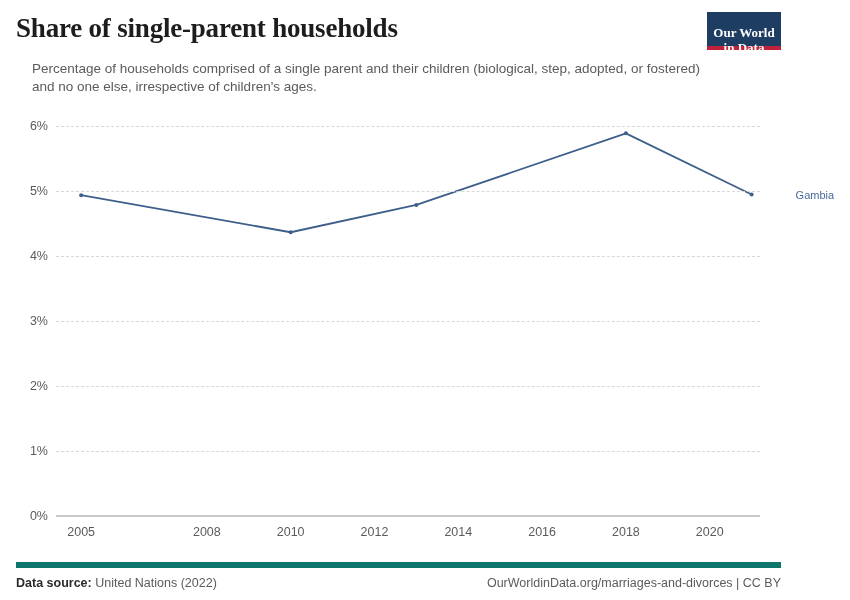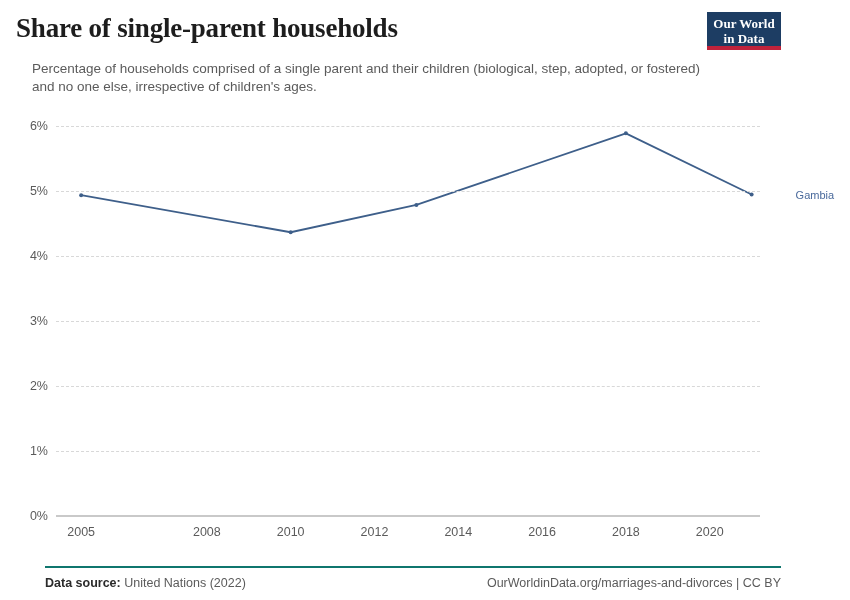--- a/index.html
+++ b/index.html
@@ -51,21 +51,21 @@
     right: 0;
     width: 74px;
     height: 38px;
     background: #1d3d63;
     color: #ffffff;
     font-family: "Liberation Serif", serif;
     font-weight: bold;
     font-size: 13px;
     line-height: 1.12;
     text-align: center;
-    padding-top: 5px;
+    padding-top: 14px;
     box-sizing: border-box;
     border-bottom: 4px solid #c0223b;
   }
   .owid-logo span { display: block; }
 
   
   .plot-wrap {
     position: absolute;
     left: 16px;
     top: 98px;
@@ -127,28 +127,27 @@
     transform: translateY(-50%);
     margin-left: 36px;
   }
 
   
   .footer {
     position: absolute;
     left: 16px;
     right: 16px;
     bottom: 10px;
-    border-top: 2px solid #0f766e;
+    border-top: 6px solid #0f766e;
     padding-top: 8px;
     display: flex;
     justify-content: space-between;
     align-items: flex-end;
     font-size: 12.5px;
     color: #5b5b5b;
-    margin-left: 29px;
   }
   .footer .src-label {
     font-weight: bold;
     color: #2b2b2b;
   }
   .footer-right {
     color: #5b5b5b;
   }
 </style>
 </head>

